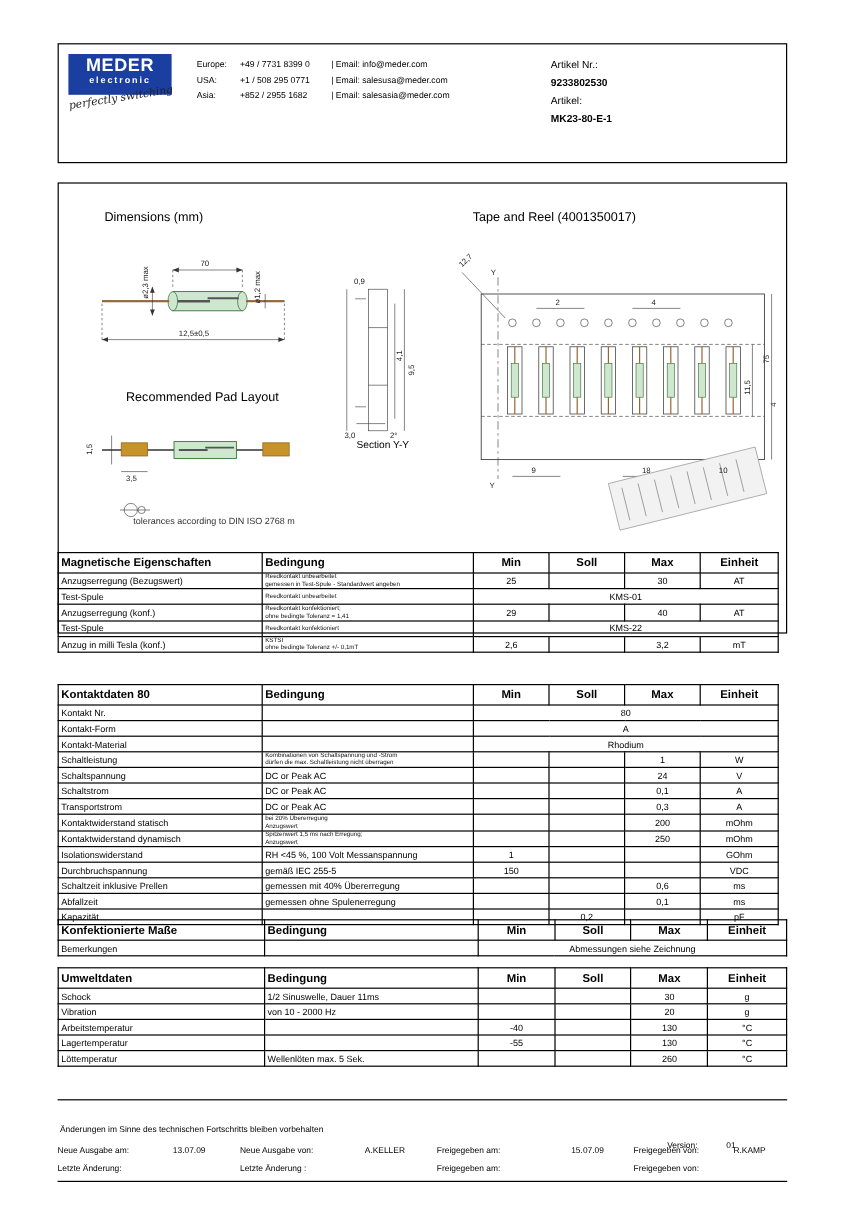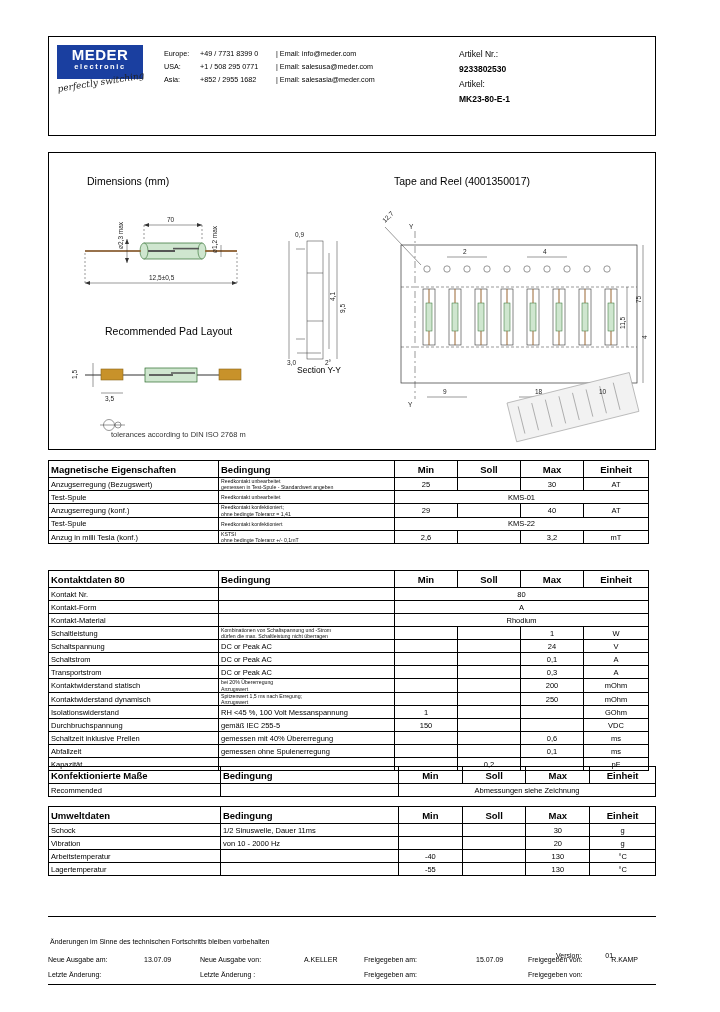--- a/index.html
+++ b/index.html
@@ -73,21 +73,21 @@
     font-size: 8.5px;
     line-height: 15px;
     font-weight: bold;
   }
   .art-col .lbl { font-weight: normal; }
 
   
   .draw-box {
     position: absolute;
     left: 48px; top: 152px;
-    width: 608px; height: 298px;
+    width: 608px; height: 376px;
     border: 1px solid #000;
     box-sizing: border-box;
   }
   .dim-title {
     position: absolute; left: 38px; top: 22px;
     font-size: 10.5px;
   }
   .tape-title {
     position: absolute; left: 345px; top: 22px;
     font-size: 10.5px;
@@ -589,21 +589,21 @@
         <td>Konfektionierte Maße</td>
         <td>Bedingung</td>
         <td class="ctr">Min</td>
         <td class="ctr">Soll</td>
         <td class="ctr">Max</td>
         <td class="ctr">Einheit</td>
       </tr>
     </thead>
     <tbody>
       <tr>
-        <td>Recommended</td>
+        <td>Bemerkungen</td>
         <td></td>
         <td class="ctr" colspan="4">Abmessungen siehe Zeichnung</td>
       </tr>
     </tbody>
   </table>
 
   <table class="spec" style="left:48px; top:806px; width:608px;">
     <colgroup>
       <col class="c-param">
         <col class="c-cond">
@@ -646,20 +646,28 @@
         <td class="ctr"></td>
         <td class="ctr">130</td>
         <td class="ctr">°C</td>
       </tr>
       <tr>
         <td>Lagertemperatur</td>
         <td></td>
         <td class="ctr">-55</td>
         <td class="ctr"></td>
         <td class="ctr">130</td>
+        <td class="ctr">°C</td>
+      </tr>
+      <tr>
+        <td>Löttemperatur</td>
+        <td>Wellenlöten max. 5 Sek.</td>
+        <td class="ctr"></td>
+        <td class="ctr"></td>
+        <td class="ctr">260</td>
         <td class="ctr">°C</td>
       </tr>
     </tbody>
   </table>
 
   <div class="footer-rule" style="top:916px;"></div>
   <div class="footer-note" style="top:938px;">Änderungen im Sinne des technischen Fortschritts bleiben vorbehalten</div>
 
   <div class="footer-grid" style="top:952px;">
     <div class="fg-row">

